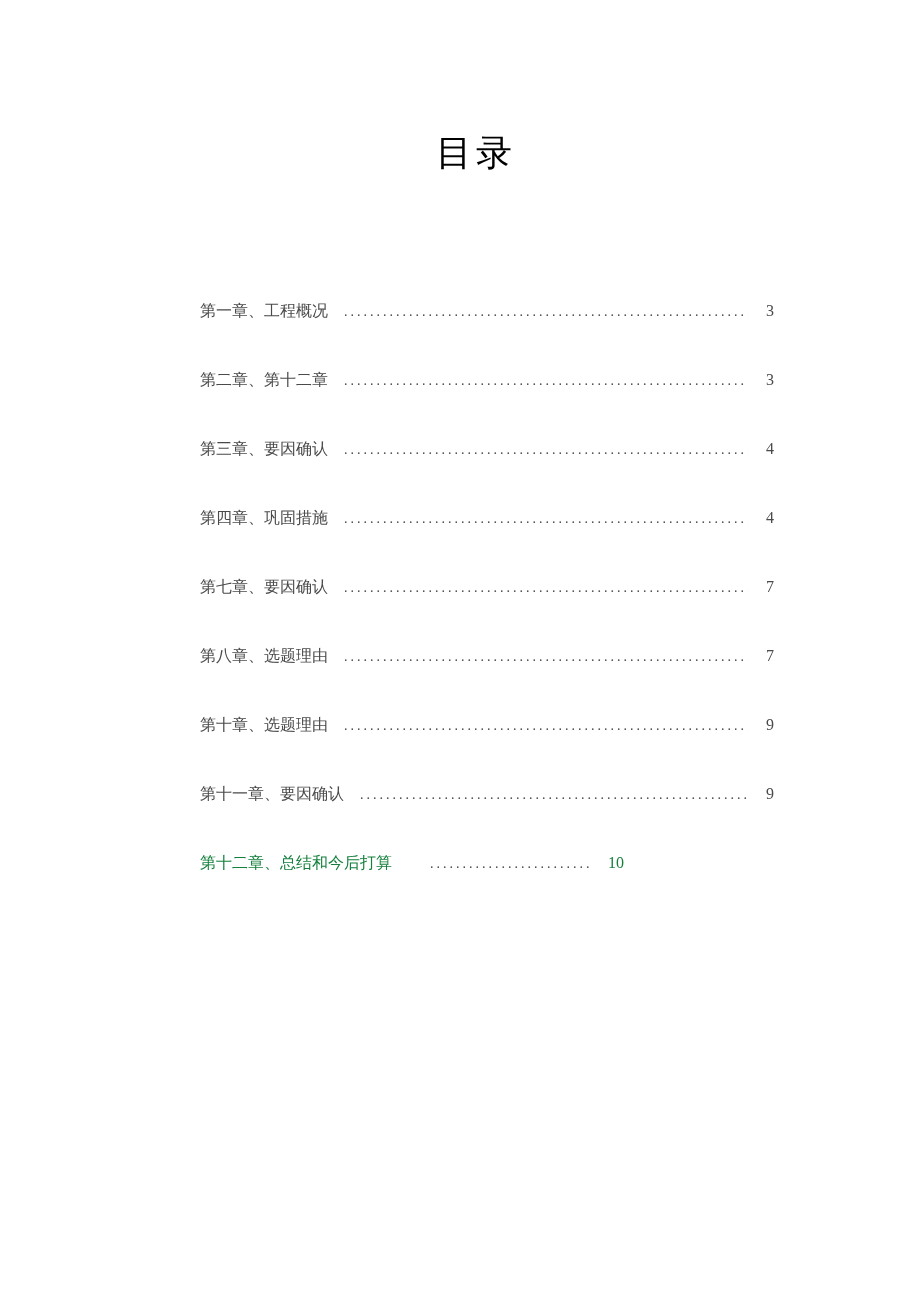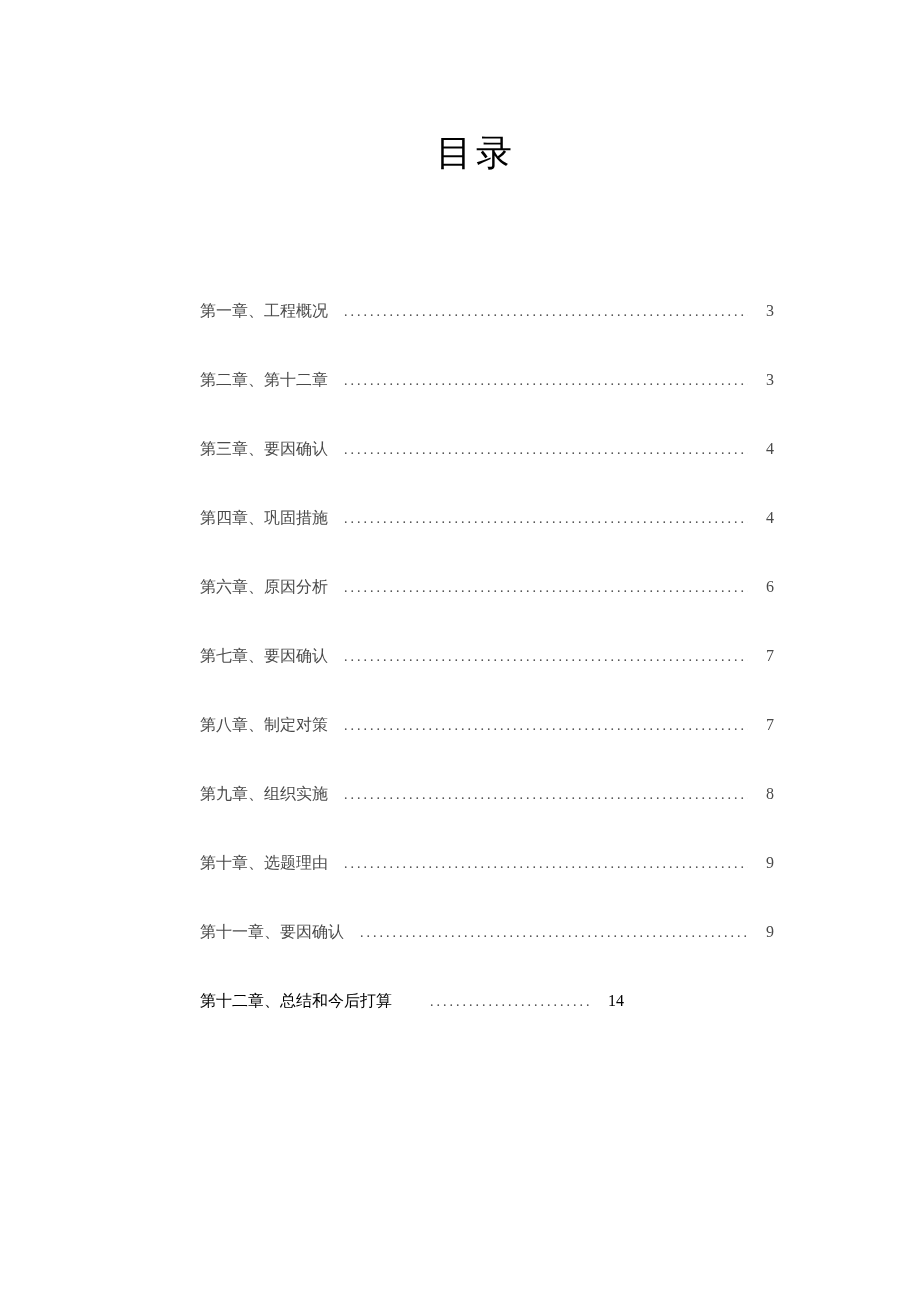--- a/index.html
+++ b/index.html
@@ -50,21 +50,21 @@
       content: "........................................................................................................................................................";
     }
     .toc-page {
       flex-shrink: 0;
       padding-left: 2px;
     }
     .toc-entry-last {
       display: flex;
       align-items: baseline;
       font-size: 16px;
-      color: #000000;
+      color: #15803d;
     }
     .toc-entry-last .spacer {
       width: 6px;
     }
     .toc-entry-last .toc-dots {
       flex: 0 0 auto;
       width: 160px;
     }
   </style>
 </head>
@@ -87,48 +87,38 @@
     <span class="toc-label">第三章、要因确认</span>
     <span class="toc-dots"></span>
     <span class="toc-page">4</span>
   </div>
   <div class="toc-entry">
     <span class="toc-label">第四章、巩固措施</span>
     <span class="toc-dots"></span>
     <span class="toc-page">4</span>
   </div>
   <div class="toc-entry">
-    <span class="toc-label">第六章、原因分析</span>
-    <span class="toc-dots"></span>
-    <span class="toc-page">6</span>
-  </div>
-  <div class="toc-entry">
     <span class="toc-label">第七章、要因确认</span>
     <span class="toc-dots"></span>
     <span class="toc-page">7</span>
   </div>
   <div class="toc-entry">
-    <span class="toc-label">第八章、制定对策</span>
+    <span class="toc-label">第八章、选题理由</span>
     <span class="toc-dots"></span>
     <span class="toc-page">7</span>
-  </div>
-  <div class="toc-entry">
-    <span class="toc-label">第九章、组织实施</span>
-    <span class="toc-dots"></span>
-    <span class="toc-page">8</span>
   </div>
   <div class="toc-entry">
     <span class="toc-label">第十章、选题理由</span>
     <span class="toc-dots"></span>
     <span class="toc-page">9</span>
   </div>
   <div class="toc-entry">
     <span class="toc-label">第十一章、要因确认</span>
     <span class="toc-dots"></span>
     <span class="toc-page">9</span>
   </div>
   <div class="toc-entry-last">
     <span class="toc-label">第十二章、总结和今后打算</span>
     <span class="spacer"></span>
     <span class="toc-dots"></span>
-    <span class="toc-page">14</span>
+    <span class="toc-page">10</span>
   </div>
 </div>
 
 </body></html>

